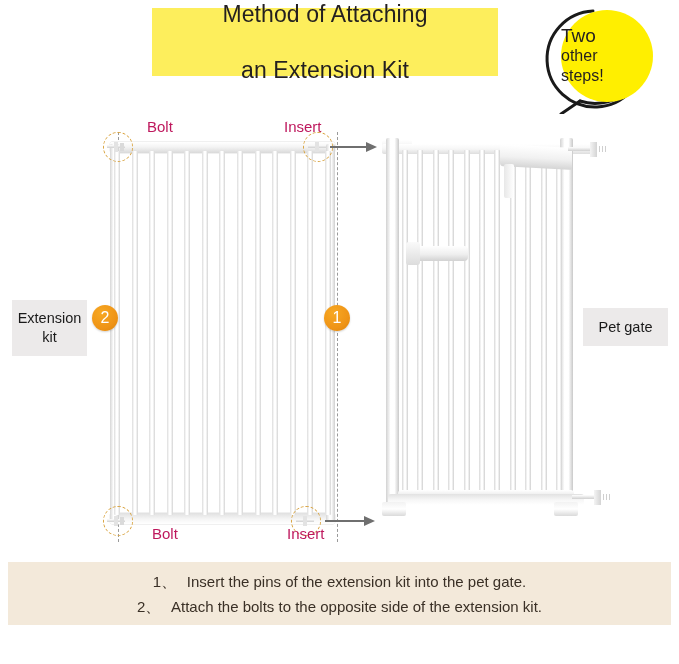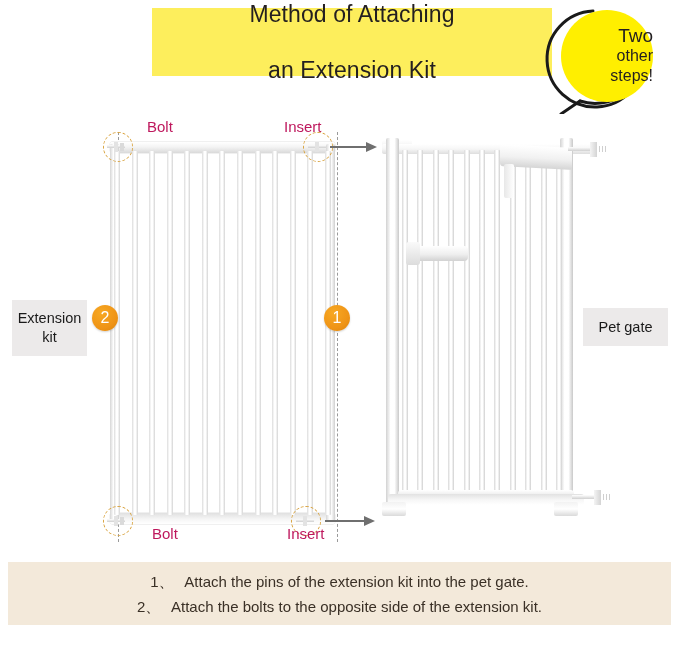--- a/index.html
+++ b/index.html
@@ -7,40 +7,40 @@
     width:679px;height:664px;
     background:#ffffff;
     font-family:"Liberation Sans","DejaVu Sans",sans-serif;
     overflow:hidden;
     position:relative;
   }
   #stage{position:relative;width:679px;height:664px;background:#fff;}
 
   
   .title-banner{
-    position:absolute;left:152px;top:8px;width:400px;height:68px;
+    position:absolute;left:152px;top:8px;width:346px;height:68px;
     background:#fdee5c;
     display:flex;flex-direction:column;align-items:center;justify-content:center;gap:27px;
   }
   .title-line{
     color:#231f20;font-size:23px;line-height:29px;
     font-family:"Liberation Sans","DejaVu Sans",sans-serif;
     white-space:nowrap;letter-spacing:.1px;
   }
 
   
   .badge-wrap{position:absolute;left:525px;top:2px;width:152px;height:112px;}
   .badge-svg{position:absolute;left:0;top:0;}
   .badge-circle{
     position:absolute;left:36px;top:8px;width:92px;height:92px;border-radius:50%;
     background:#ffef00;
   }
   .badge-text{
     position:absolute;left:36px;top:8px;width:92px;height:92px;
-    display:flex;flex-direction:column;align-items:flex-end;justify-content:center;
+    display:flex;flex-direction:column;align-items:flex-start;justify-content:center;
     color:#231f20;line-height:20px;
   }
   .badge-text .l1{font-size:19px;}
   .badge-text .l2{font-size:16px;}
   .badge-text .l3{font-size:16px;}
 
   
   .diagram{position:absolute;left:0;top:110px;width:679px;height:450px;}
 
   
@@ -342,21 +342,21 @@
       <span>kit</span>
     </div>
     <div class="tag-box" style="left:583px;top:198px;width:85px;height:38px;">
       <span>Pet gate</span>
     </div>
   </div>
 
   <div class="band">
     <div class="band-row">
       <span class="num">1、</span>
-      <span>Attach the pins of the extension kit into the pet gate.</span>
+      <span>Insert the pins of the extension kit into the pet gate.</span>
     </div>
     <div class="band-row">
       <span class="num">2、</span>
       <span>Attach the bolts to the opposite side of the extension kit.</span>
     </div>
   </div>
 
 </div>
 
 </body></html>

